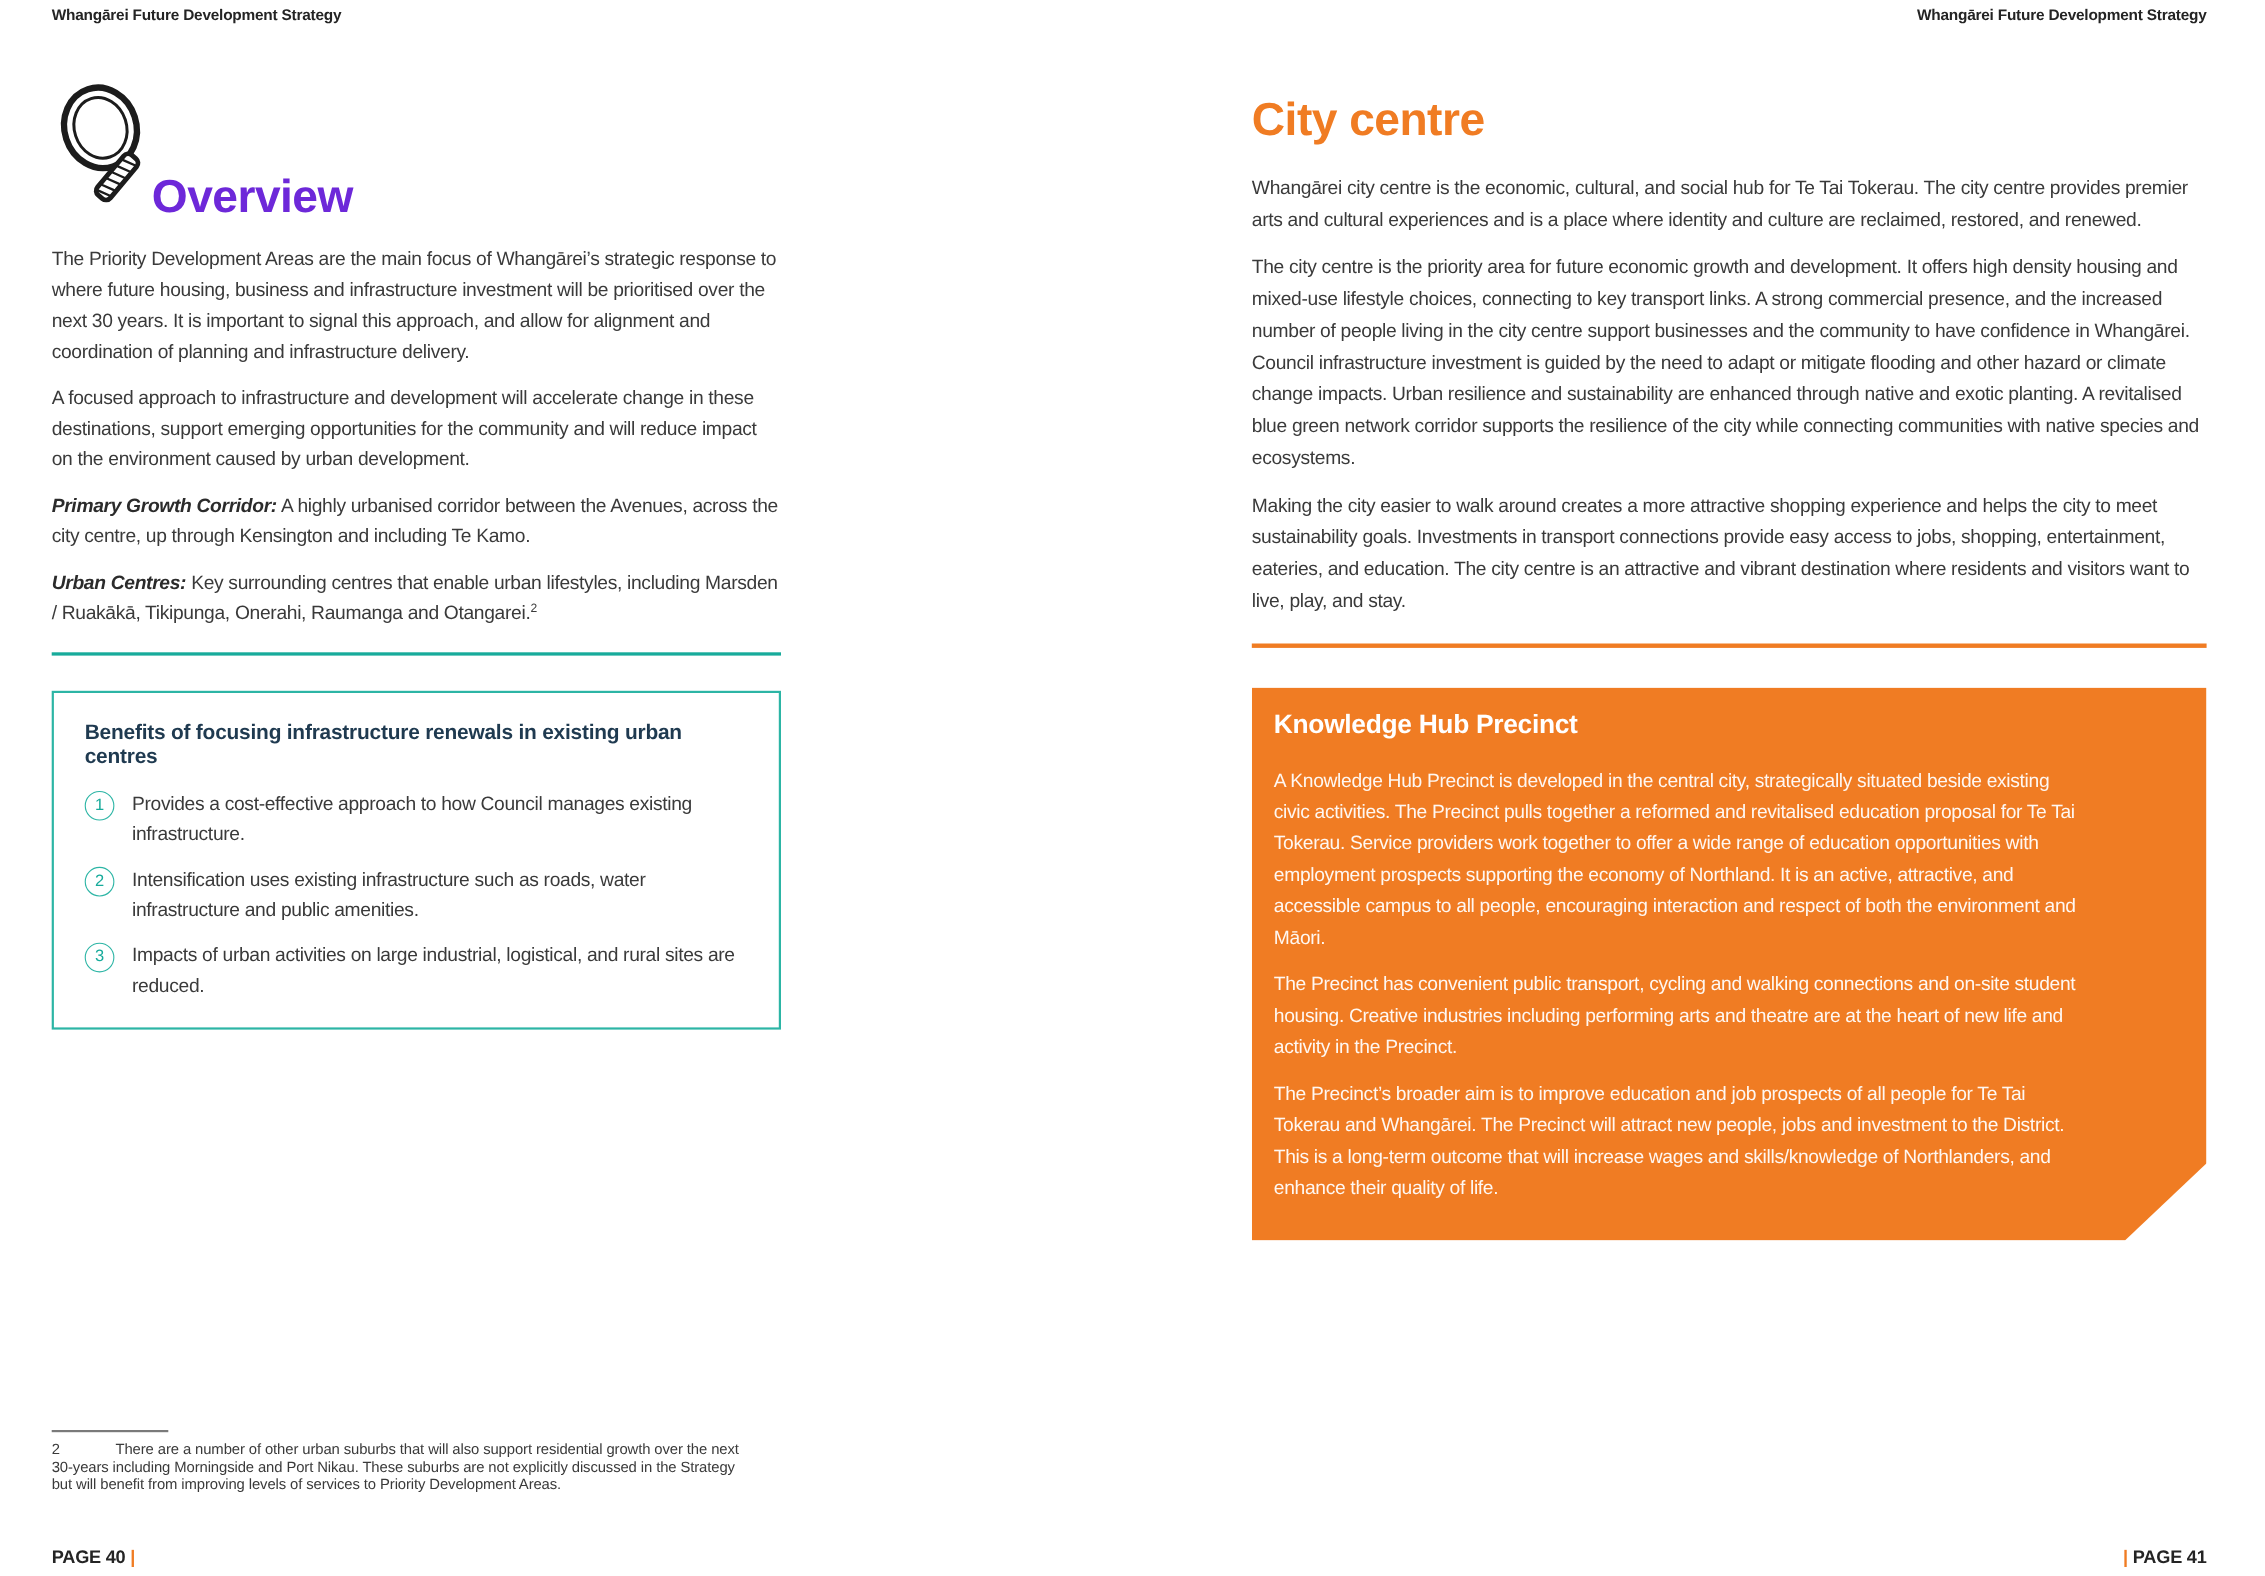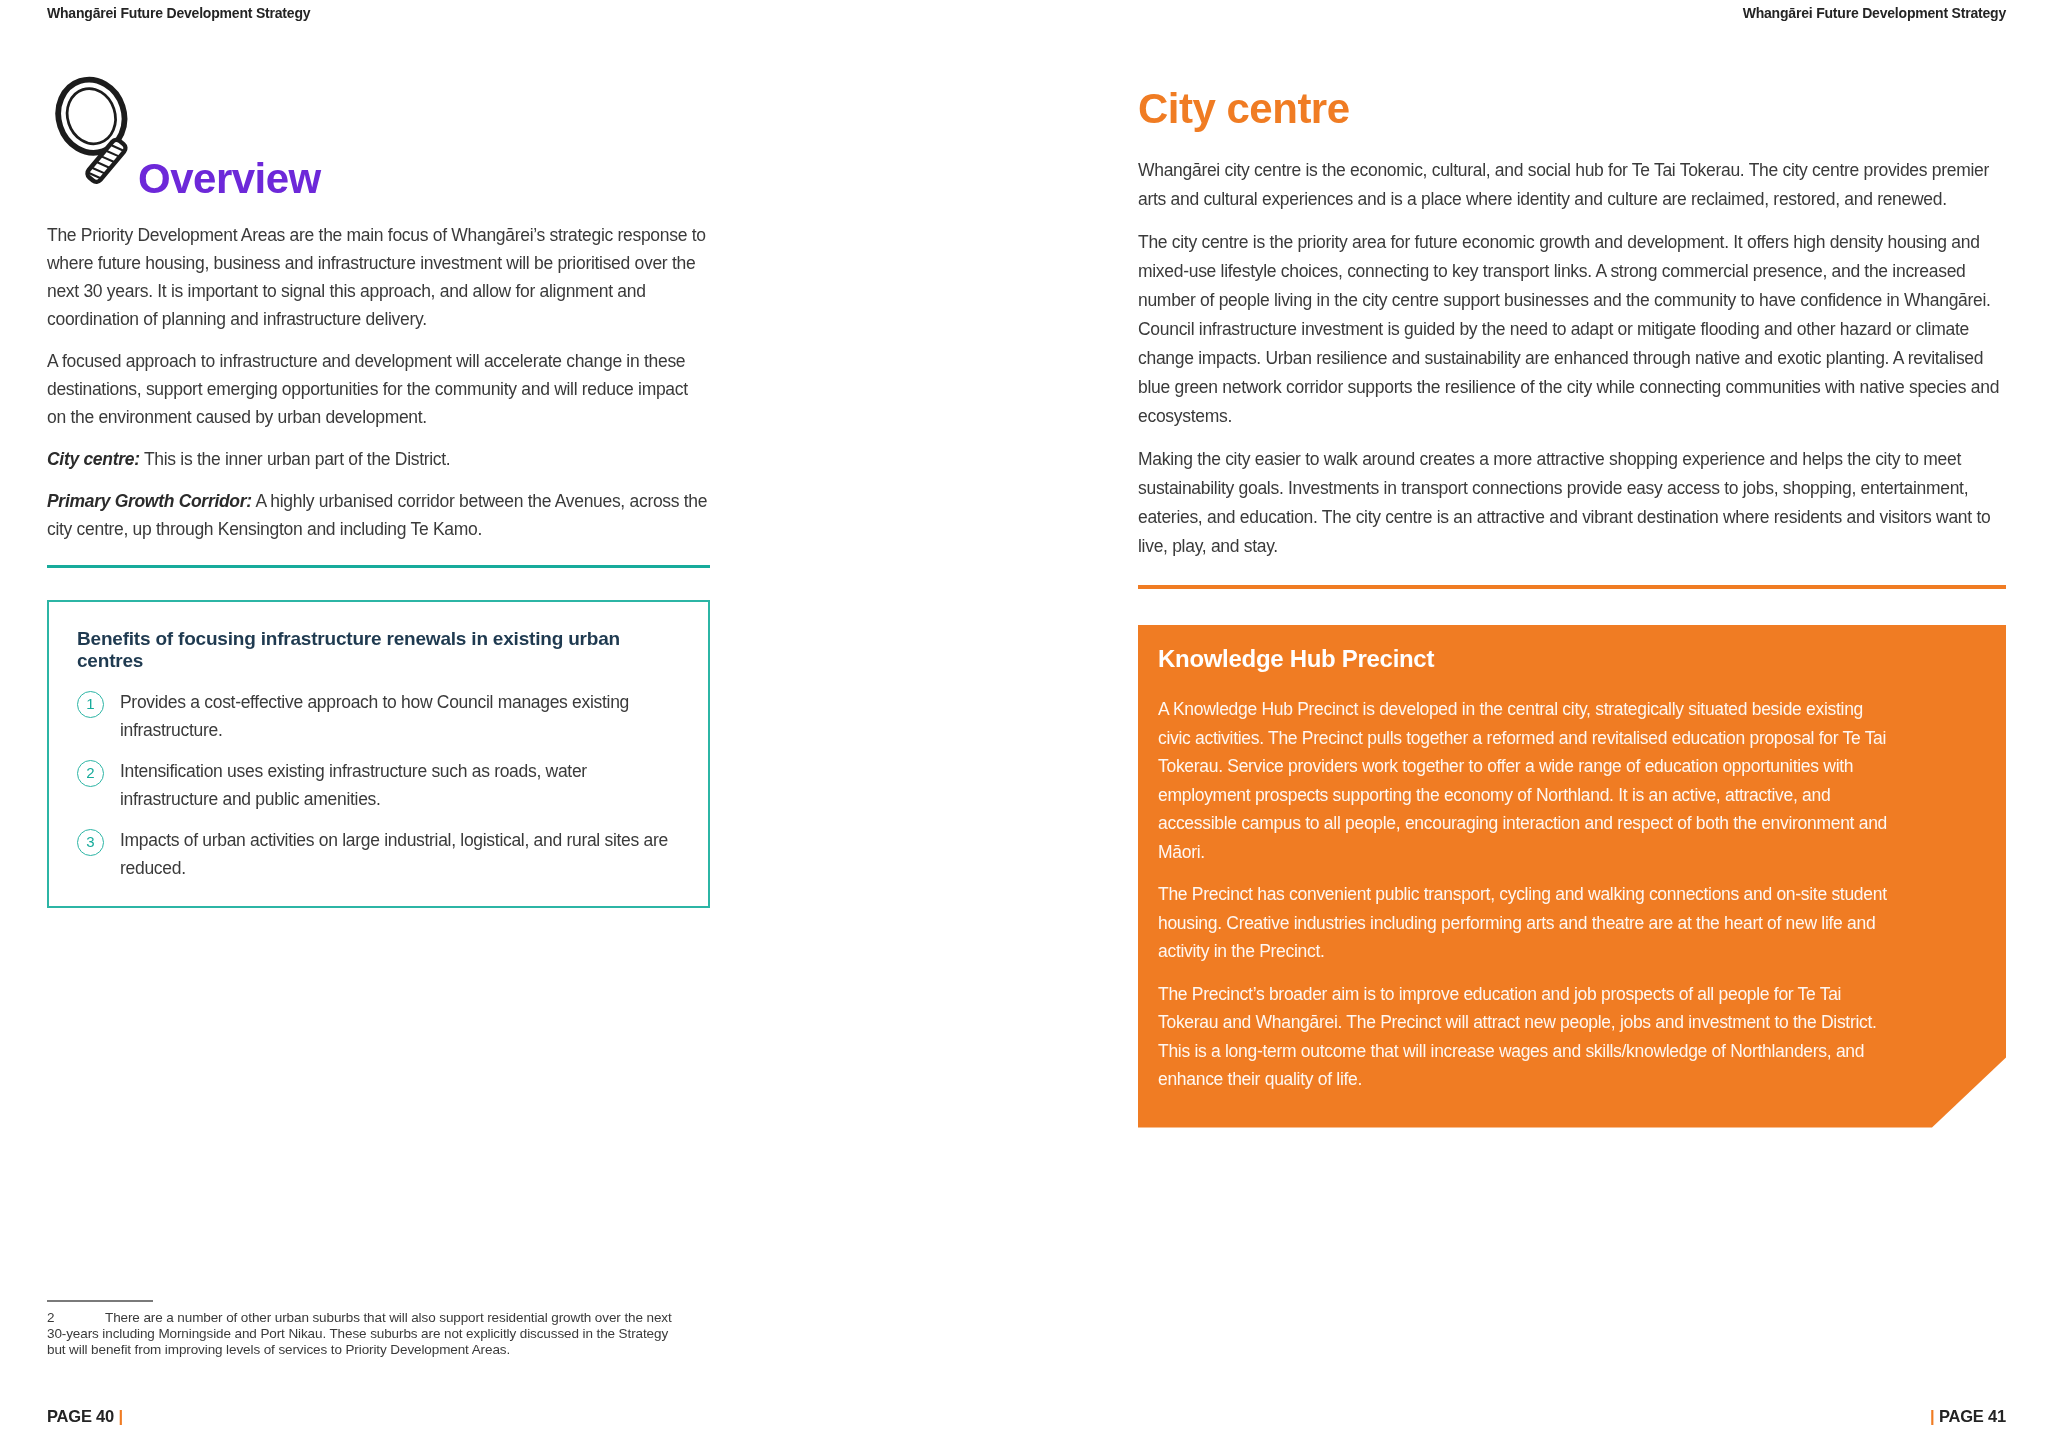--- a/index.html
+++ b/index.html
@@ -78,22 +78,22 @@
         </g>
       </svg>
     </div>
 
     <h1 class="page-title">Overview</h1>
 
     <div class="left-flow">
       <p class="body-p">The Priority Development Areas are the main focus of Whangārei’s strategic response to where future housing, business and infrastructure investment will be prioritised over the next 30 years. It is important to signal this approach, and allow for alignment and coordination of planning and infrastructure delivery.</p>
       <p class="body-p">A focused approach to infrastructure and development will accelerate change in these destinations, support emerging opportunities for the community and will reduce impact on the environment caused by urban development.</p>
 
-      <p class="body-p"><span class="layer-term">City centre:</span><span> This is the inner urban part of the District.</span></p>
       <p class="body-p"><span class="layer-term">Primary Growth Corridor:</span><span> A highly urbanised corridor between the Avenues, across the city centre, up through Kensington and including Te Kamo.</span></p>
+      <p class="body-p"><span class="layer-term">Urban Centres:</span><span> Key surrounding centres that enable urban lifestyles, including Marsden / Ruakākā, Tikipunga, Onerahi, Raumanga and Otangarei.</span><sup class="fn-ref">2</sup></p>
 
       <div class="teal-divider"></div>
 
       <div class="benefits-box">
         <div class="benefits-title">Benefits of focusing infrastructure renewals in existing urban centres</div>
 
         <div class="benefit-item">
           <div class="num-badge">1</div>
           <div class="benefit-text">Provides a cost-effective approach to how Council manages existing infrastructure.</div>
         </div>

